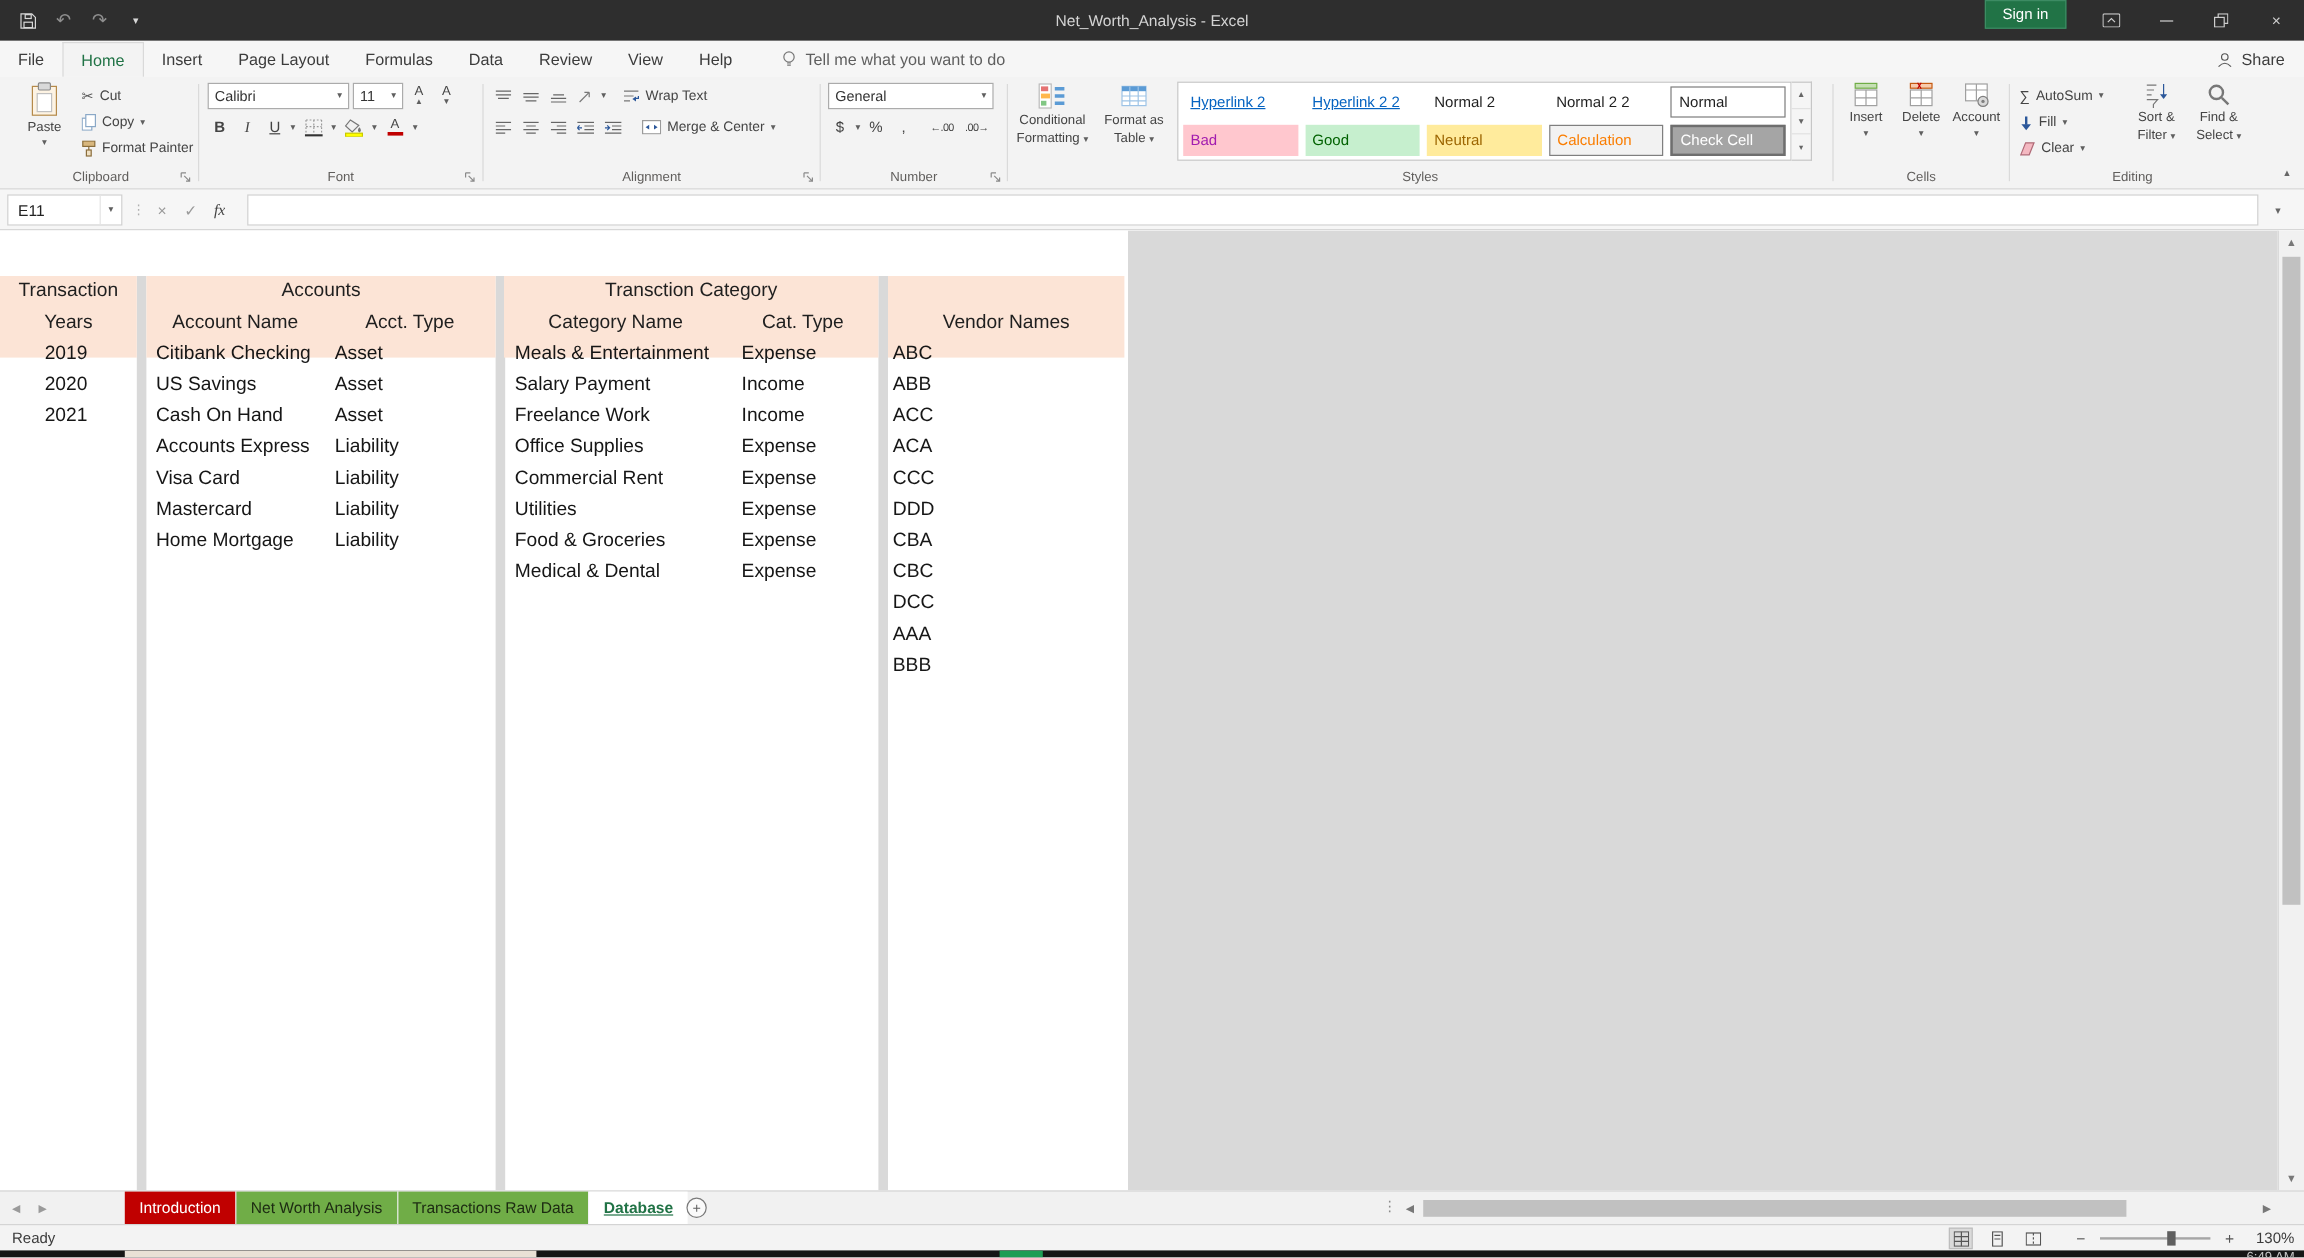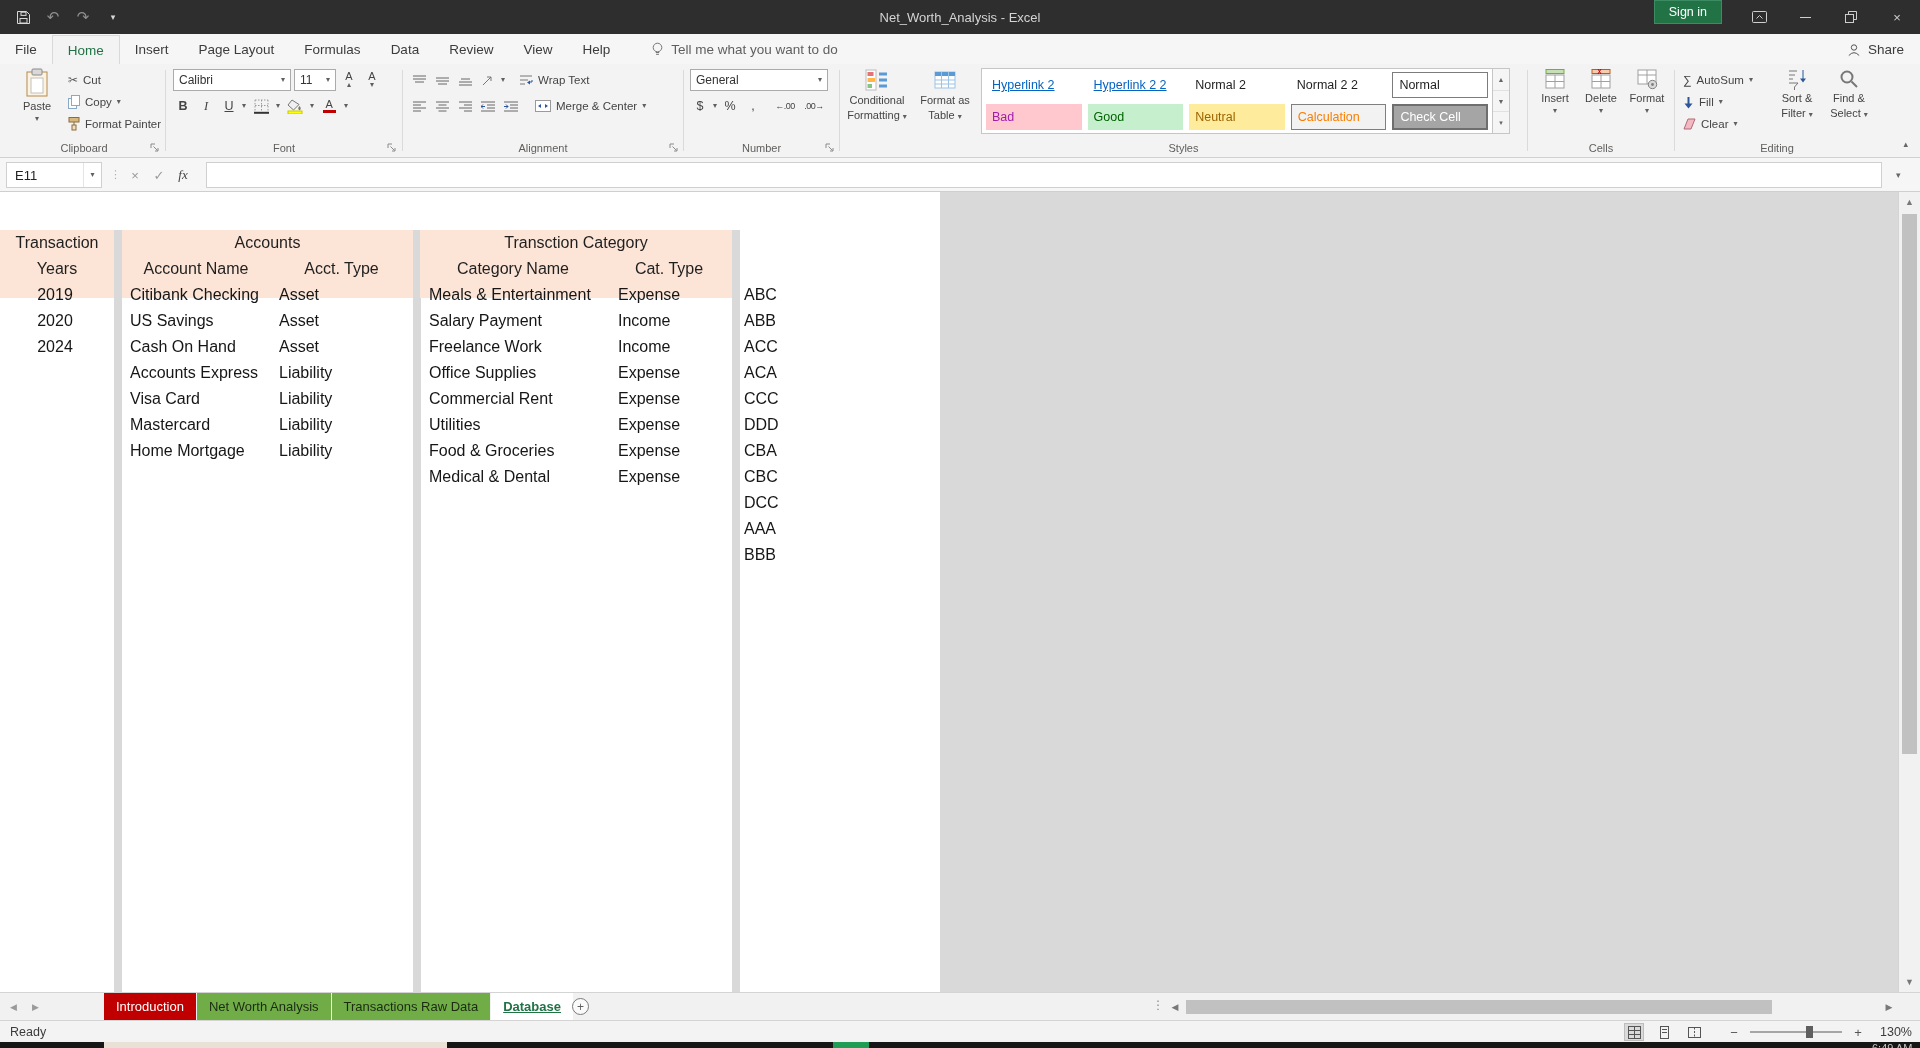--- a/index.html
+++ b/index.html
@@ -509,21 +509,21 @@
       <span class="cv">▾</span>
     </div>
     <div class="bigbtn" style="left:96px;top:4px;width:44px;height:74px">
       <svg width="22" height="22">
           <rect x="2" y="2" width="18" height="14" fill="#fff" stroke="#a0a0a0"></rect>
           <line x1="2" y1="7" x2="20" y2="7" stroke="#a0a0a0"></line>
           <line x1="11" y1="2" x2="11" y2="16" stroke="#a0a0a0"></line>
           <circle cx="16.5" cy="16.5" r="4.2" fill="#d9d9d9" stroke="#7f7f7f"></circle>
           <circle cx="16.5" cy="16.5" r="1.4" fill="#7f7f7f"></circle>
         </svg>
-      <span>Format</span>
+      <span>Account</span>
       <span class="cv">▾</span>
     </div>
     <span class="glabel">Cells</span>
   </div>
   <div class="gsep" style="left:1674px"></div>
 
   <div class="rgroup" style="left:1676px;width:202px">
     <div class="scol" style="left:4px;top:5px">
       <div class="sbtn">
         <span class="ico-glyph" style="color:#444">∑</span>
@@ -600,26 +600,30 @@
       <div class="bcell" style="width:143px">Acct. Type</div>
     </div>
   </div>
   <div class="band" style="left:420px;width:312px">
     <div class="trow">Transction Category</div>
     <div class="brow">
       <div class="bcell" style="width:186px">Category Name</div>
       <div class="bcell" style="width:126px">Cat. Type</div>
     </div>
   </div>
+  <div class="band" style="left:740px;width:197px">
+    <div class="trow"></div>
+    <div class="trow">Vendor Names</div>
+  </div>
 
   <div class="data-col" style="left:0;width:100px">
 
   <div class="cell ycell">2019</div>
       <div class="cell ycell">2020</div>
-      <div class="cell ycell">2024</div>
+      <div class="cell ycell">2021</div>
     </div>
 
   <div class="data-col" style="left:122px;width:291px">
 
       <div class="row">
         <div class="cell an">Citibank Checking</div>
         <div class="cell at">Asset</div>
       </div>
 
       <div class="row">

